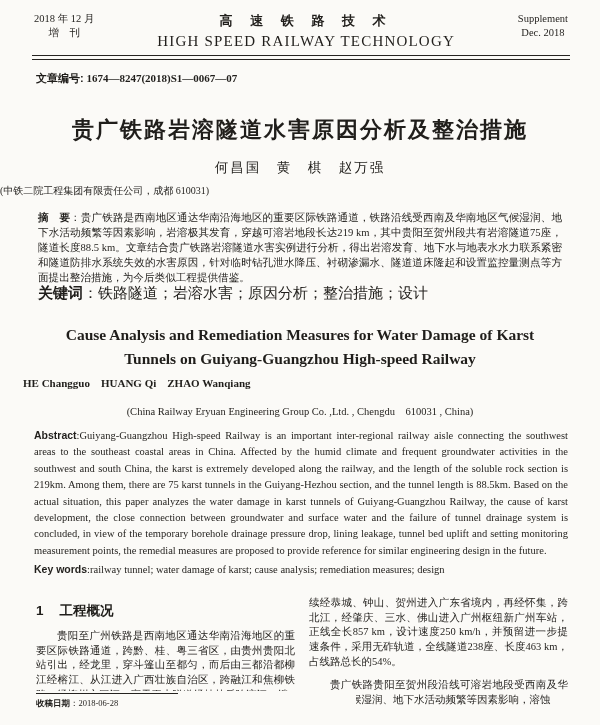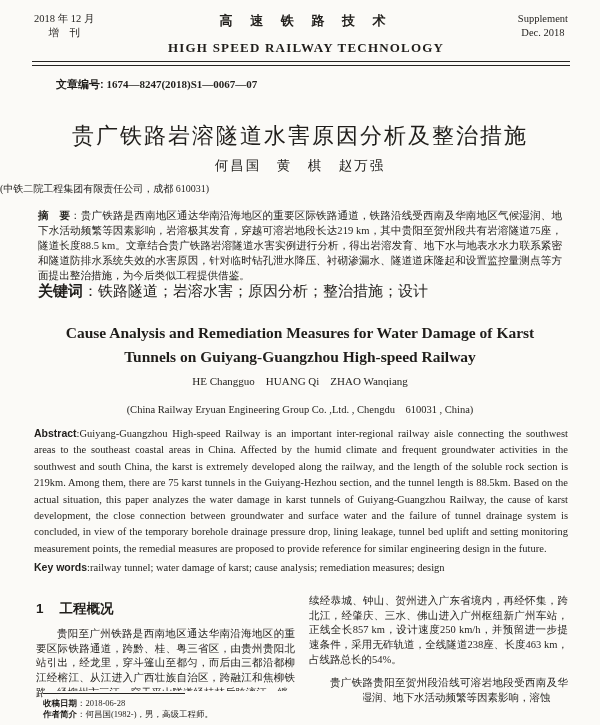--- a/index.html
+++ b/index.html
@@ -9,55 +9,55 @@
     font-family:"Liberation Serif","DejaVu Serif",serif;
     color:#201e1b;
   }
   .page{position:relative;width:600px;height:725px;background:#fbfaf7;overflow:hidden;}
 
   
   .header{display:flex;justify-content:space-between;align-items:flex-start;padding:12px 32px 0 34px;}
   .hdr-side{font-size:10.5px;line-height:13.5px;text-align:center;}
   .hdr-center{text-align:center;}
   .hdr-center .zh{font-family:"Liberation Sans","DejaVu Sans",sans-serif;font-weight:bold;font-size:13px;letter-spacing:7px;}
-  .hdr-center .en{font-size:13px;letter-spacing:1.2px;margin-top:10px;font-weight:700;}
+  .hdr-center .en{font-size:15px;letter-spacing:1.2px;margin-top:3px;font-weight:400;}
   .rule-double{margin:5px 30px 0 32px;height:3px;border-top:1.7px solid #262421;border-bottom:1px solid #262421;}
 
-  .article-no{margin:11px 0 0 56px;font-size:11px;font-weight:bold;}
+  .article-no{margin:11px 0 0 36px;font-size:11px;font-weight:bold;}
   .article-no .lbl{font-family:"Liberation Sans","DejaVu Sans",sans-serif;}
 
   
-  .title-zh{margin-top:29px;text-align:center;font-family:"Liberation Sans","DejaVu Sans",sans-serif;font-weight:normal;font-size:22px;letter-spacing:2px;}
-  .authors-zh{margin-top:6px;text-align:center;font-size:13.5px;letter-spacing:2px;}
+  .title-zh{margin-top:29px;text-align:center;font-family:"Liberation Sans","DejaVu Sans",sans-serif;font-weight:bold;font-size:22px;letter-spacing:2px;}
+  .authors-zh{margin-top:14px;text-align:center;font-size:13.5px;letter-spacing:2px;}
   .affil-zh{margin-top:7px;text-align:left;font-size:10px;}
 
   
   .abstract-zh{margin:12px 38px 0 38px;font-size:10.6px;line-height:15px;text-align:justify;}
   .blabel{font-family:"Liberation Sans","DejaVu Sans",sans-serif;font-weight:bold;}
   .kw-line{margin:0 38px;font-size:15px;line-height:15px;}
   .clc-line{margin:3px 38px 0;font-size:10.6px;line-height:15px;}
   .clc-gap{display:inline-block;width:34px;}
 
   
   .title-en{margin:22px 46px 0;text-align:center;font-weight:bold;font-size:15.5px;line-height:24px;}
-  .authors-en{margin-top:5px;text-align:center;font-weight:normal;font-size:11px;}
+  .authors-en{margin-top:5px;text-align:left;font-weight:bold;font-size:11px;margin-left:23px;}
   .affil-en{margin-top:14px;text-align:center;font-size:10.5px;}
   .abstract-en{margin:8px 32px 0 34px;font-size:10.5px;line-height:16.4px;text-align:justify;}
   .kw-en{margin:2px 32px 0 34px;font-size:10.5px;line-height:16px;}
 
   
   .columns{display:flex;gap:14px;padding:8px 32px 0 36px;height:150px;overflow:hidden;}
   .col{width:259px;}
   .sec-heading{margin-top:16px;font-family:"Liberation Sans","DejaVu Sans",sans-serif;font-weight:bold;font-size:13.5px;}
   .sec-num{margin-right:16px;}
   .col p{margin:9px 0 0;font-size:10.5px;line-height:14.6px;text-align:justify;text-indent:2em;}
   .col.right p.cont{margin-top:10px;text-indent:0;}
 
   
-  .footnote{position:absolute;left:43px;top:691px;width:320px;background:#fbfaf7;padding-top:2px;}
+  .footnote{position:absolute;left:36px;top:691px;width:320px;background:#fbfaf7;padding-top:2px;}
   .fn-rule{width:142px;border-top:1.4px solid #24221f;margin-bottom:4px;}
   .fn-line{font-size:8.5px;line-height:10.5px;}
 </style>
 </head>
 <body>
 
 <div class="page">
 
   <div class="header">
     <div class="hdr-side">
@@ -113,18 +113,15 @@
       <p class="cont">续经恭城、钟山、贺州进入广东省境内，再经怀集，跨北江，经肇庆、三水、佛山进入广州枢纽新广州车站，正线全长857 km，设计速度250 km/h，并预留进一步提速条件，采用无砟轨道，全线隧道238座、长度463 km，占线路总长的54%。</p>
       <p>贵广铁路贵阳至贺州段沿线可溶岩地段受西南及华南地区气候湿润、地下水活动频繁等因素影响，溶蚀</p>
     </div>
   </div>
 
   <div class="footnote">
     <div class="fn-rule"></div>
     <div class="fn-line">
       <span class="blabel">收稿日期</span><span>：2018-06-28</span>
     </div>
-    <div class="fn-line">
-      <span class="blabel">作者简介</span><span>：何昌国(1982-)，男，高级工程师。</span>
-    </div>
   </div>
 
 </div>
 
 </body></html>

